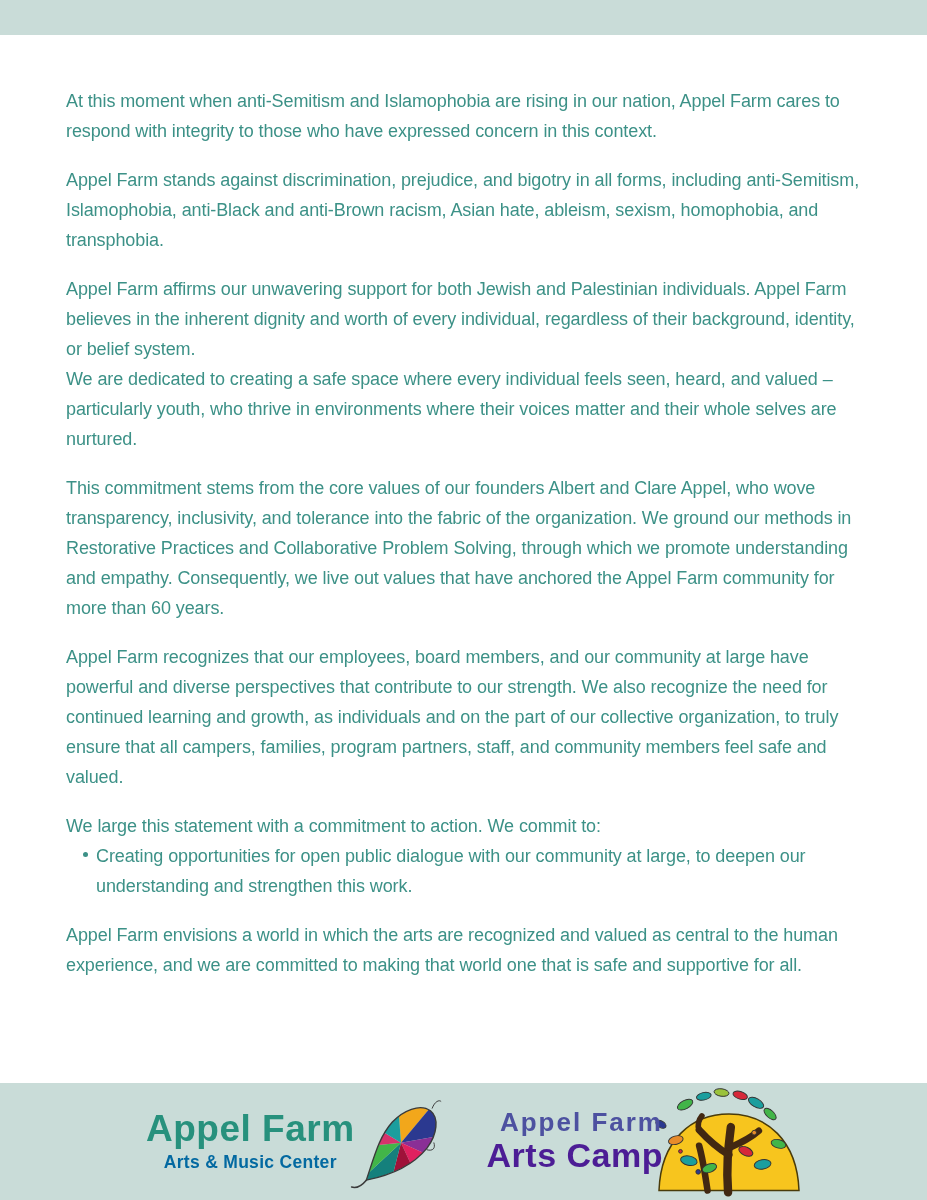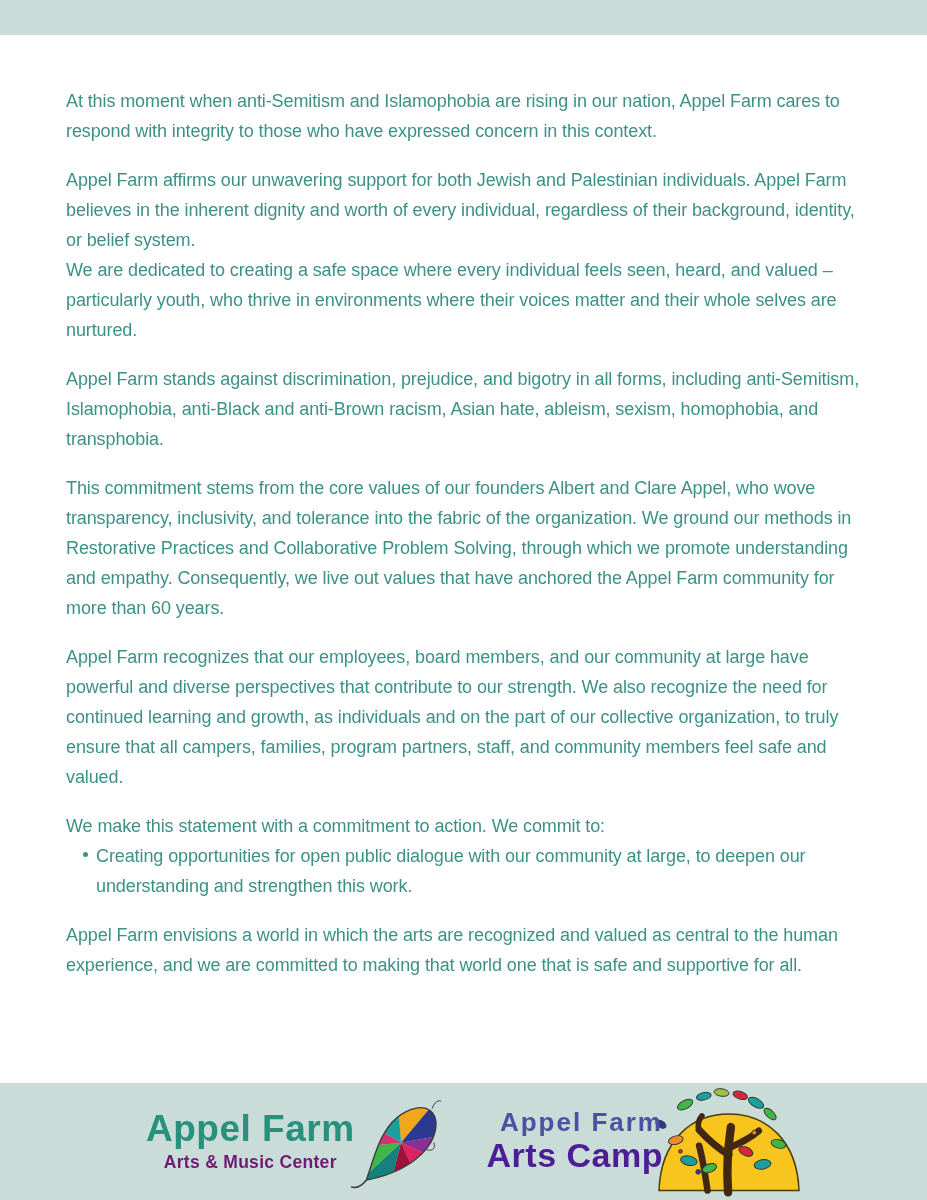--- a/index.html
+++ b/index.html
@@ -28,44 +28,44 @@
     width:5px;height:5px;border-radius:50%;background:#3c9187;
   }
 
   
   .logo{display:flex;align-items:center;}
   .logo-left-text{text-align:center;margin-right:-6px;}
   .logo-left-title{
     color:#27917d;font-size:37px;font-weight:bold;letter-spacing:0.5px;line-height:1.05;
   }
   .logo-left-subtitle{
-    color:#701a75;font-size:17.5px;font-weight:bold;letter-spacing:0.3px;margin-top:3px;
+    color:#0369a1;font-size:17.5px;font-weight:bold;letter-spacing:0.3px;margin-top:3px;
   }
   .logo-right-text{text-align:right;margin-right:-14px;position:relative;z-index:2;}
   .logo-right-title{
     color:#4d51a0;font-size:26px;font-weight:600;letter-spacing:2px;line-height:1.0;
   }
   .logo-right-subtitle{
     color:#4c1d95;font-size:34px;font-weight:bold;letter-spacing:0.5px;margin-top:1px;
   }
   svg{display:block;}
 </style>
 </head>
 <body>
 
 <div class="band top"></div>
 
 <main class="content">
   <p>At this moment when anti-Semitism and Islamophobia are rising in our nation, Appel Farm cares to respond with integrity to those who have expressed concern in this context.</p>
+  <p>Appel Farm stands against discrimination, prejudice, and bigotry in all forms, including anti-Semitism, Islamophobia, anti-Black and anti-Brown racism, Asian hate, ableism, sexism, homophobia, and transphobia.</p>
   <p>Appel Farm affirms our unwavering support for both Jewish and Palestinian individuals. Appel Farm believes in the inherent dignity and worth of every individual, regardless of their background, identity, or belief system.
 We are dedicated to creating a safe space where every individual feels seen, heard, and valued – particularly youth, who thrive in environments where their voices matter and their whole selves are nurtured.</p>
-  <p>Appel Farm stands against discrimination, prejudice, and bigotry in all forms, including anti-Semitism, Islamophobia, anti-Black and anti-Brown racism, Asian hate, ableism, sexism, homophobia, and transphobia.</p>
   <p>This commitment stems from the core values of our founders Albert and Clare Appel, who wove transparency, inclusivity, and tolerance into the fabric of the organization. We ground our methods in Restorative Practices and Collaborative Problem Solving, through which we promote understanding and empathy. Consequently, we live out values that have anchored the Appel Farm community for more than 60 years.</p>
   <p>Appel Farm recognizes that our employees, board members, and our community at large have powerful and diverse perspectives that contribute to our strength. We also recognize the need for continued learning and growth, as individuals and on the part of our collective organization, to truly ensure that all campers, families, program partners, staff, and community members feel safe and valued.</p>
-  <p class="no-gap">We make this statement with a commitment to action. We commit to:</p>
+  <p class="no-gap">We large this statement with a commitment to action. We commit to:</p>
   <ul>
     <li>Creating opportunities for open public dialogue with our community at large, to deepen our understanding and strengthen this work.</li>
   </ul>
   <p>Appel Farm envisions a world in which the arts are recognized and valued as central to the human experience, and we are committed to making that world one that is safe and supportive for all.</p>
 </main>
 
 <footer class="band bottom">
 
   <div class="logo">
     <div class="logo-left-text">

